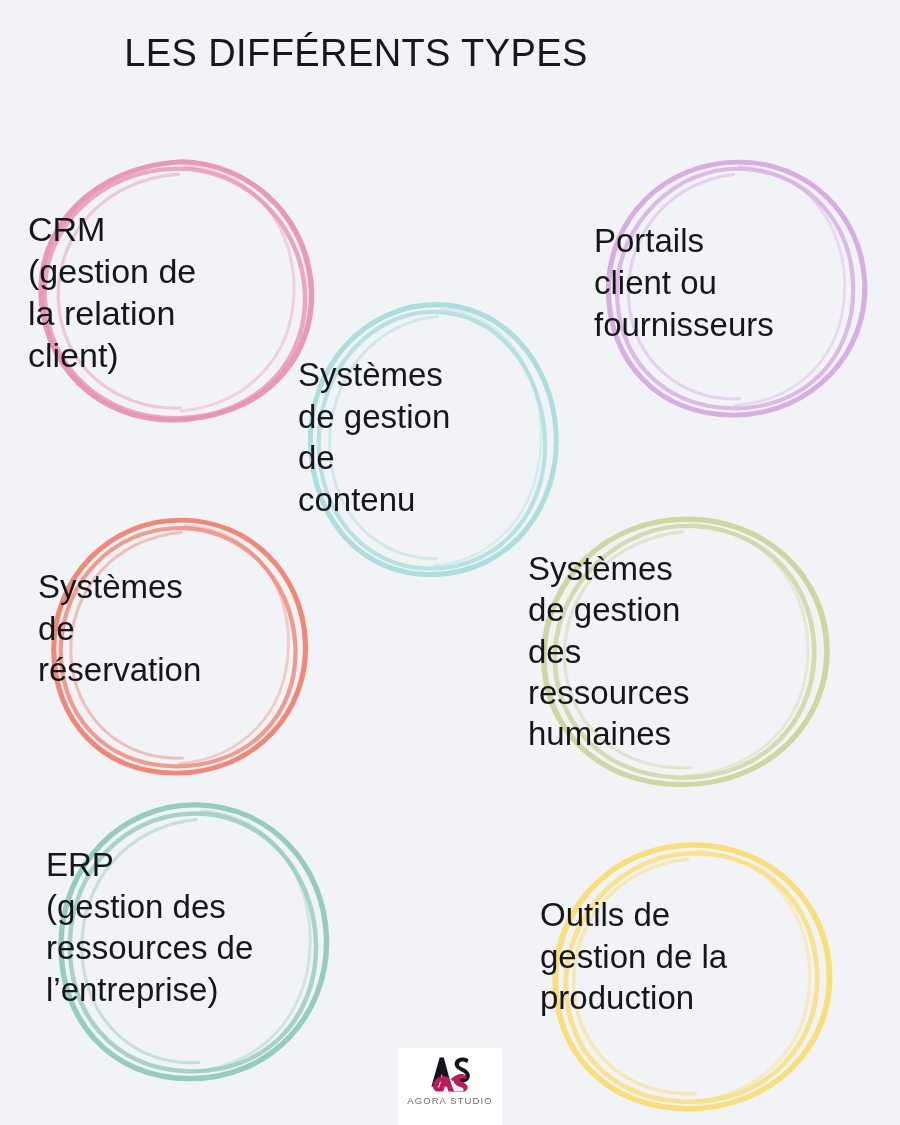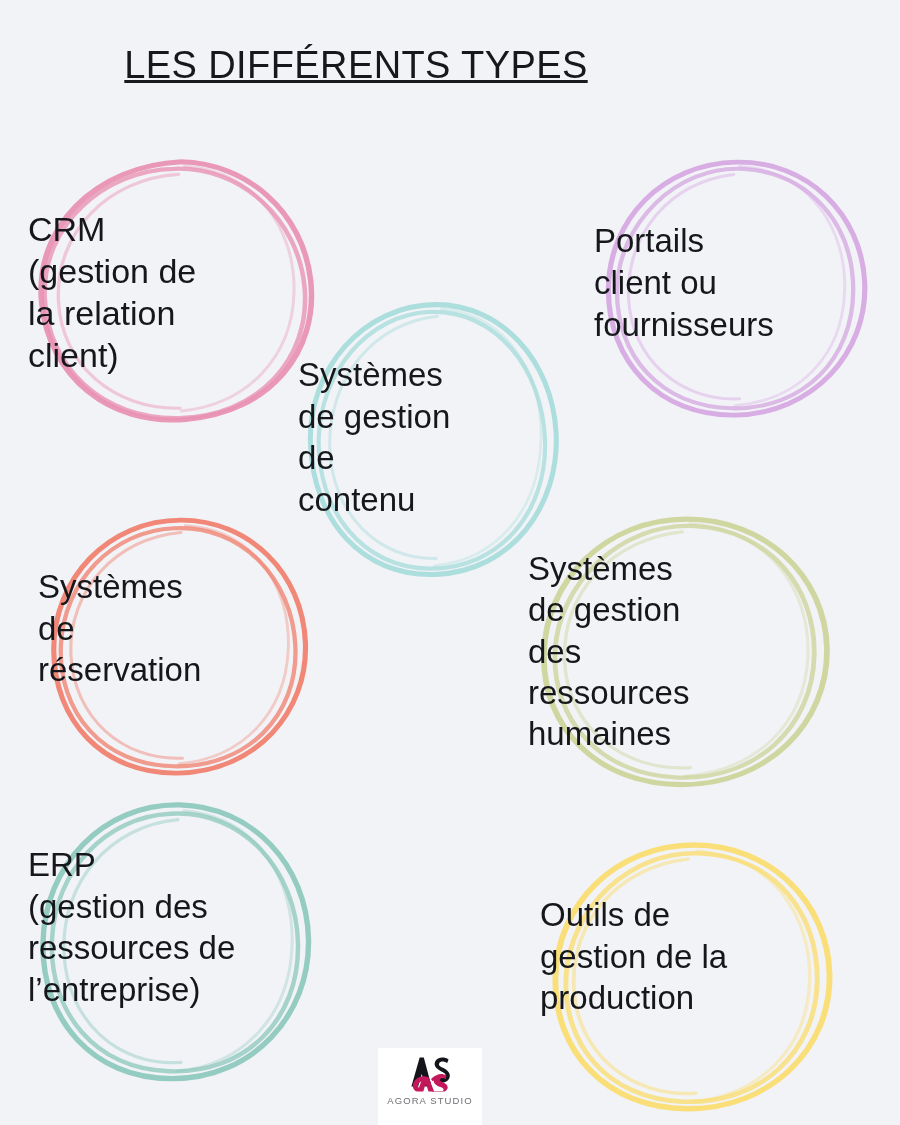--- a/index.html
+++ b/index.html
@@ -18,26 +18,25 @@
   #infographic {
     position: relative;
     width: 900px;
     height: 1125px;
     background: #f2f3f7;
   }
 
   
   .title-block {
     position: absolute;
-    top: 40px;
+    top: 28px;
     left: 0;
     width: 712px;
     text-align: center;
     color: #1b1b1f;
-    text-decoration: underline;
   }
   .title-line {
     display: block;
     font-size: 38px;
     line-height: 1.33;
     font-weight: 400;
     letter-spacing: 0.4px;
     color: #17181c;
     white-space: nowrap;
   }
@@ -74,30 +73,30 @@
 
   #bubble-portals    { left: 594px; top: 154px; width: 288px; height: 272px; }
   #bubble-portals .bubble-label    { top: 66px;  font-size: 33px; line-height: 1.28; }
 
   #bubble-booking    { left: 38px;  top: 512px; width: 286px; height: 272px; }
   #bubble-booking .bubble-label    { top: 54px;  font-size: 33px; line-height: 1.26; }
 
   #bubble-hr         { left: 528px; top: 512px; width: 318px; height: 284px; }
   #bubble-hr .bubble-label         { top: 36px;  font-size: 33px; line-height: 1.25; }
 
-  #bubble-erp        { left: 28px;  top: 796px; width: 300px; height: 296px; }
+  #bubble-erp        { left: 46px;  top: 796px; width: 300px; height: 296px; }
   #bubble-erp .bubble-label        { top: 48px;  font-size: 33px; line-height: 1.26; }
 
   #bubble-production { left: 540px; top: 838px; width: 308px; height: 282px; }
   #bubble-production .bubble-label { top: 56px;  font-size: 33px; line-height: 1.26; }
 
   
   #logo-badge {
     position: absolute;
-    left: 378px;
+    left: 398px;
     top: 1048px;
     width: 104px;
     height: 77px;
     background: #ffffff;
     z-index: 5;
     display: flex;
     flex-direction: column;
     align-items: center;
     justify-content: flex-start;
     padding-top: 6px;

